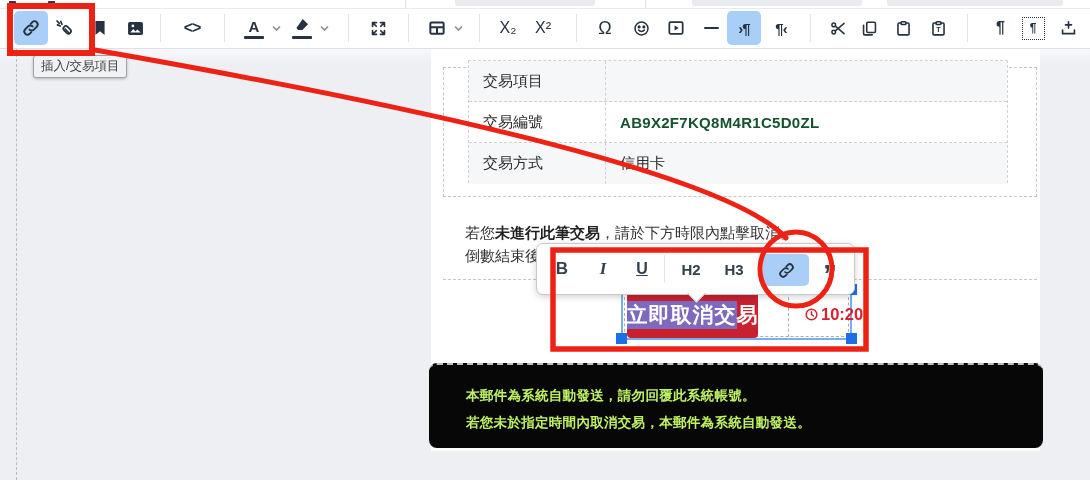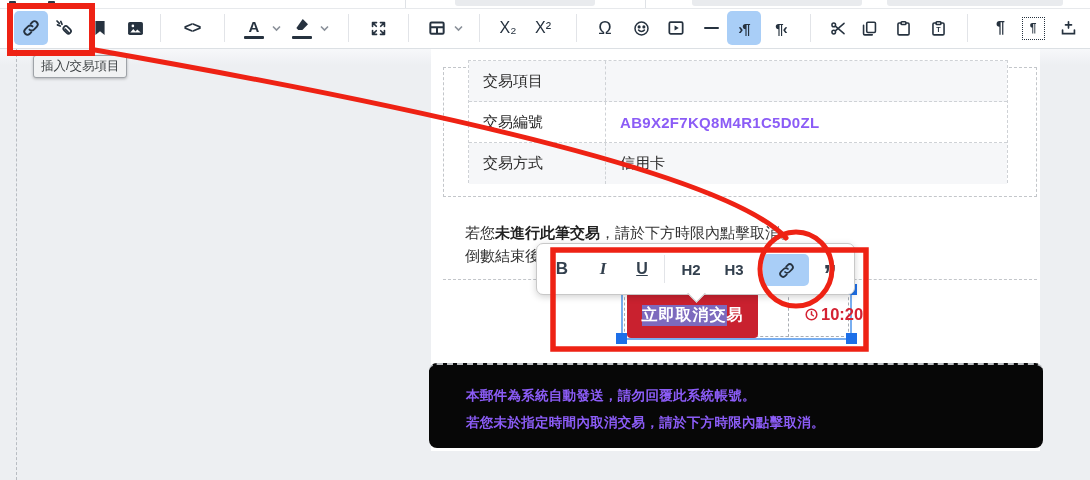--- a/index.html
+++ b/index.html
@@ -36,54 +36,54 @@
   .lguide{position:absolute;left:16px;top:49px;height:431px;width:0;border-left:1px dashed #b8bcc2;z-index:2;}
 
   .twrap{position:absolute;left:443px;top:67px;width:594px;height:130px;border:1px dashed #c3c6ca;box-sizing:border-box;z-index:3;}
   .tcells{position:absolute;left:468px;top:60px;width:540px;height:123px;border:1px dashed #cfd2d6;box-sizing:border-box;z-index:4;}
   .trow{position:relative;display:flex;height:41px;box-sizing:border-box;border-bottom:1px dashed #cfd2d6;}
   .trow:last-child{border-bottom:none;}
   .trow.alt{background:#f6f7f9;}
   .tcell{display:flex;align-items:center;padding-left:14px;font-size:15px;color:#2b2b2b;box-sizing:border-box;}
   .tcell.k{width:137px;border-right:1px dashed #cfd2d6;}
   .tcell.v{flex:1;}
-  .tcell.v.bold{font-weight:bold;letter-spacing:.3px;color:#8b5cf6;}
+  .tcell.v.bold{font-weight:bold;letter-spacing:.3px;color:#14532d;}
 
   .para{position:absolute;left:465px;top:221px;width:560px;font-size:15px;line-height:23px;color:#333;z-index:3;}
   .para b{color:#222;}
 
   .widget-top{position:absolute;left:443px;top:279px;width:594px;height:0;border-top:1px dashed #c3c6ca;z-index:3;}
 
   
   .sel{position:absolute;left:621px;top:289px;width:231px;height:51px;border:2px solid #78aef0;box-sizing:border-box;z-index:15;background:#fff;}
   .sel .inner{position:absolute;inset:1px;border:1px dashed #a9adb3;}
   .sel .celldiv{position:absolute;left:165px;top:1px;bottom:1px;width:0;border-left:1px dashed #a9adb3;}
   .handle{position:absolute;width:11px;height:11px;background:#1d6fe8;z-index:25;}
 
   .cancel-btn{position:absolute;left:627px;top:292px;width:131px;height:46px;background:#c9212f;border-radius:4px;
               display:flex;align-items:center;justify-content:center;z-index:16;
-              color:#fff;font-weight:bold;font-size:16px;letter-spacing:1px;white-space:nowrap;}
+              color:#fff;font-weight:bold;font-size:21px;letter-spacing:1px;white-space:nowrap;}
   .cancel-btn .selhl{background:rgba(106,125,226,.8);}
   .timer{position:absolute;left:804px;top:305px;display:flex;align-items:center;gap:2px;z-index:16;
          color:#d42233;font-weight:bold;font-size:16.5px;}
 
   
   .balloon{position:absolute;left:536px;top:243px;width:317px;height:50px;background:#fff;border:1px solid #c8c8c8;
            border-radius:7px;box-shadow:0 2px 7px rgba(0,0,0,.18);z-index:30;}
   .bbtn{position:absolute;top:8px;width:34px;height:34px;display:flex;align-items:center;justify-content:center;
         border-radius:5px;color:#33404e;cursor:pointer;}
   .balloon .vsep{top:11px;}
   .blink{position:absolute;left:226px;top:10px;width:46px;height:32px;background:#a9cef7;border-radius:5px;
          display:flex;align-items:center;justify-content:center;color:#26323f;cursor:pointer;}
   .caret{position:absolute;left:690px;top:287px;width:12px;height:12px;background:#fff;
          border-right:1px solid #c8c8c8;border-bottom:1px solid #c8c8c8;transform:rotate(45deg);z-index:31;}
 
   
   .footer{position:absolute;left:429px;top:363px;width:614px;height:85px;background:#070707;border-radius:8px;
-          box-sizing:border-box;border-top:2px dashed #b9bcc0;z-index:5;color:#8b5cf6;}
+          box-sizing:border-box;border-top:2px dashed #b9bcc0;z-index:5;color:#bef264;}
   .footer .fl{position:absolute;left:37px;font-size:13.5px;font-weight:bold;letter-spacing:.3px;white-space:nowrap;}
 
   
   .anno{position:absolute;left:0;top:0;z-index:60;pointer-events:none;}
 </style>
 </head>
 <body>
 
 <div id="screen">
 
@@ -295,21 +295,21 @@
       <svg width="19" height="19" viewBox="0 0 24 24" fill="none" stroke="currentColor" stroke-width="2.2" stroke-linecap="round" stroke-linejoin="round">
         <path d="M10.1 13.9a3.8 3.8 0 0 0 5.4 0l3.4-3.4a3.8 3.8 0 0 0-5.4-5.4l-1.9 1.9"></path>
         <path d="M13.9 10.1a3.8 3.8 0 0 0-5.4 0l-3.4 3.4a3.8 3.8 0 0 0 5.4 5.4l1.9-1.9"></path>
       </svg>
     </div>
     <div class="bbtn" style="left:276px;font-size:27px;font-weight:bold;line-height:10px;padding-top:12px;box-sizing:border-box;">”</div>
   </div>
 
   <div class="footer">
     <div class="fl" style="top:22px;">本郵件為系統自動發送，請勿回覆此系統帳號。</div>
-    <div class="fl" style="top:49px;">若您未於指定時間內取消交易，請於下方時限內點擊取消。</div>
+    <div class="fl" style="top:49px;">若您未於指定時間內取消交易，本郵件為系統自動發送。</div>
   </div>
 
   <svg class="anno" width="1090" height="480" viewBox="0 0 1090 480">
     <rect x="10" y="6" width="82" height="47" fill="none" stroke="#ee2214" stroke-width="6"></rect>
     <path d="M95 50 Q713 158 786 238" fill="none" stroke="#ee2214" stroke-width="5" stroke-linecap="round"></path>
     <ellipse cx="796" cy="269" rx="36" ry="37" fill="none" stroke="#ee2214" stroke-width="5"></ellipse>
     <rect x="553" y="250" width="313" height="99" fill="none" stroke="#ee2214" stroke-width="5.5"></rect>
   </svg>
 
 </div>

